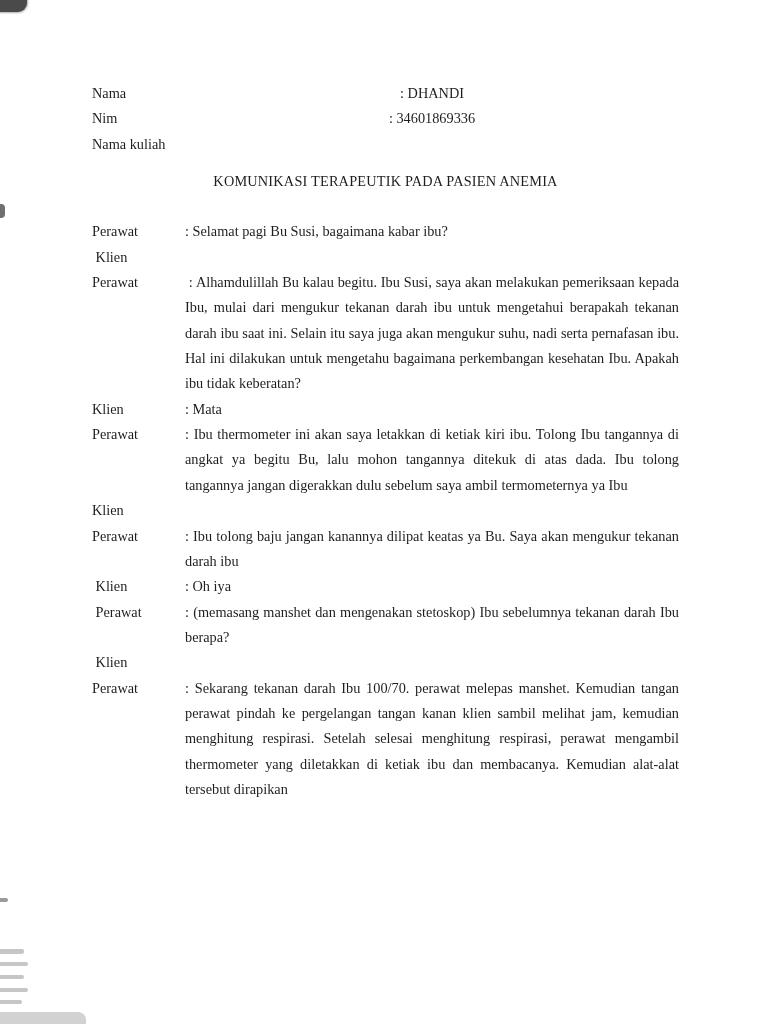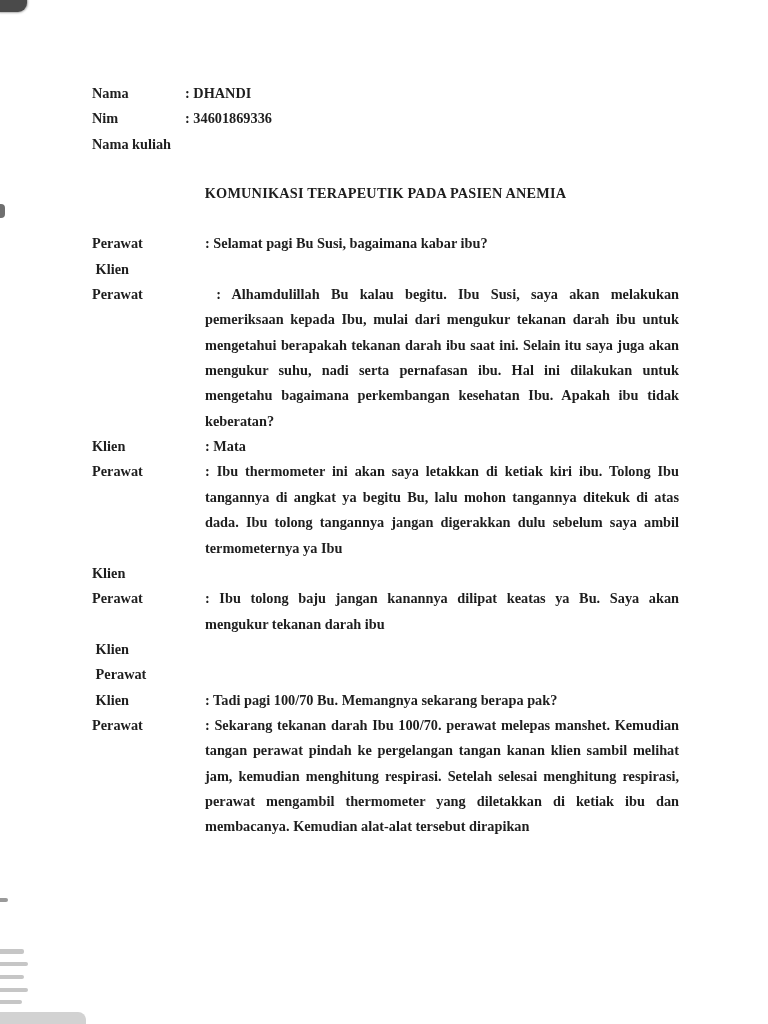--- a/index.html
+++ b/index.html
@@ -8,21 +8,20 @@
     background: #ffffff;
   }
   .sheet {
     position: relative;
     width: 768px;
     height: 1024px;
     background: var(--page-bg, #ffffff);
     overflow: hidden;
     font-family: "Liberation Serif", "DejaVu Serif", serif;
     color: var(--text, #1e1e1e);
-    font-weight: bold;
   }
   .content {
     position: absolute;
     left: 92px;
     top: 0;
     width: 587px;
     padding-top: 81px;
     font-size: 14.3px;
     line-height: 25.35px;
   }
@@ -30,28 +29,28 @@
     display: flex;
     align-items: flex-start;
   }
   .label, .speaker {
     flex: 0 0 93px;
     width: 93px;
     white-space: pre;
   }
   .value {
     flex: 1;
+    text-align: center;
   }
   .text {
     flex: 1;
     text-align: justify;
-    margin-left: 20px;
   }
   .title {
-    margin-top: 24px;
+    margin-top: 12px;
     text-align: center;
     letter-spacing: 0.2px;
   }
   .dialogue {
     margin-top: 25px;
   }
   
   .art {
     position: absolute;
     pointer-events: none;
@@ -154,29 +153,30 @@
           <div class="speaker">Klien</div>
         </div>
 
         <div class="row">
           <div class="speaker">Perawat</div>
           <div class="text">: Ibu tolong baju jangan kanannya dilipat keatas ya Bu. Saya akan mengukur tekanan darah ibu</div>
         </div>
 
         <div class="row">
           <div class="speaker">&nbsp;Klien</div>
+          <div class="text">: Oh iya</div>
         </div>
 
         <div class="row">
           <div class="speaker">&nbsp;Perawat</div>
+          <div class="text">: (memasang manshet dan mengenakan stetoskop) Ibu sebelumnya tekanan darah Ibu berapa?</div>
         </div>
 
         <div class="row">
           <div class="speaker">&nbsp;Klien</div>
-          <div class="text">: Tadi pagi 100/70 Bu. Memangnya sekarang berapa pak?</div>
         </div>
 
         <div class="row">
           <div class="speaker">Perawat</div>
           <div class="text">: Sekarang tekanan darah Ibu 100/70. perawat melepas manshet. Kemudian tangan perawat pindah ke pergelangan tangan kanan klien sambil melihat jam, kemudian menghitung respirasi. Setelah selesai menghitung respirasi, perawat mengambil thermometer yang diletakkan di ketiak ibu dan membacanya. Kemudian alat-alat tersebut dirapikan</div>
         </div>
       </div>
 
   </div>
 </div>

